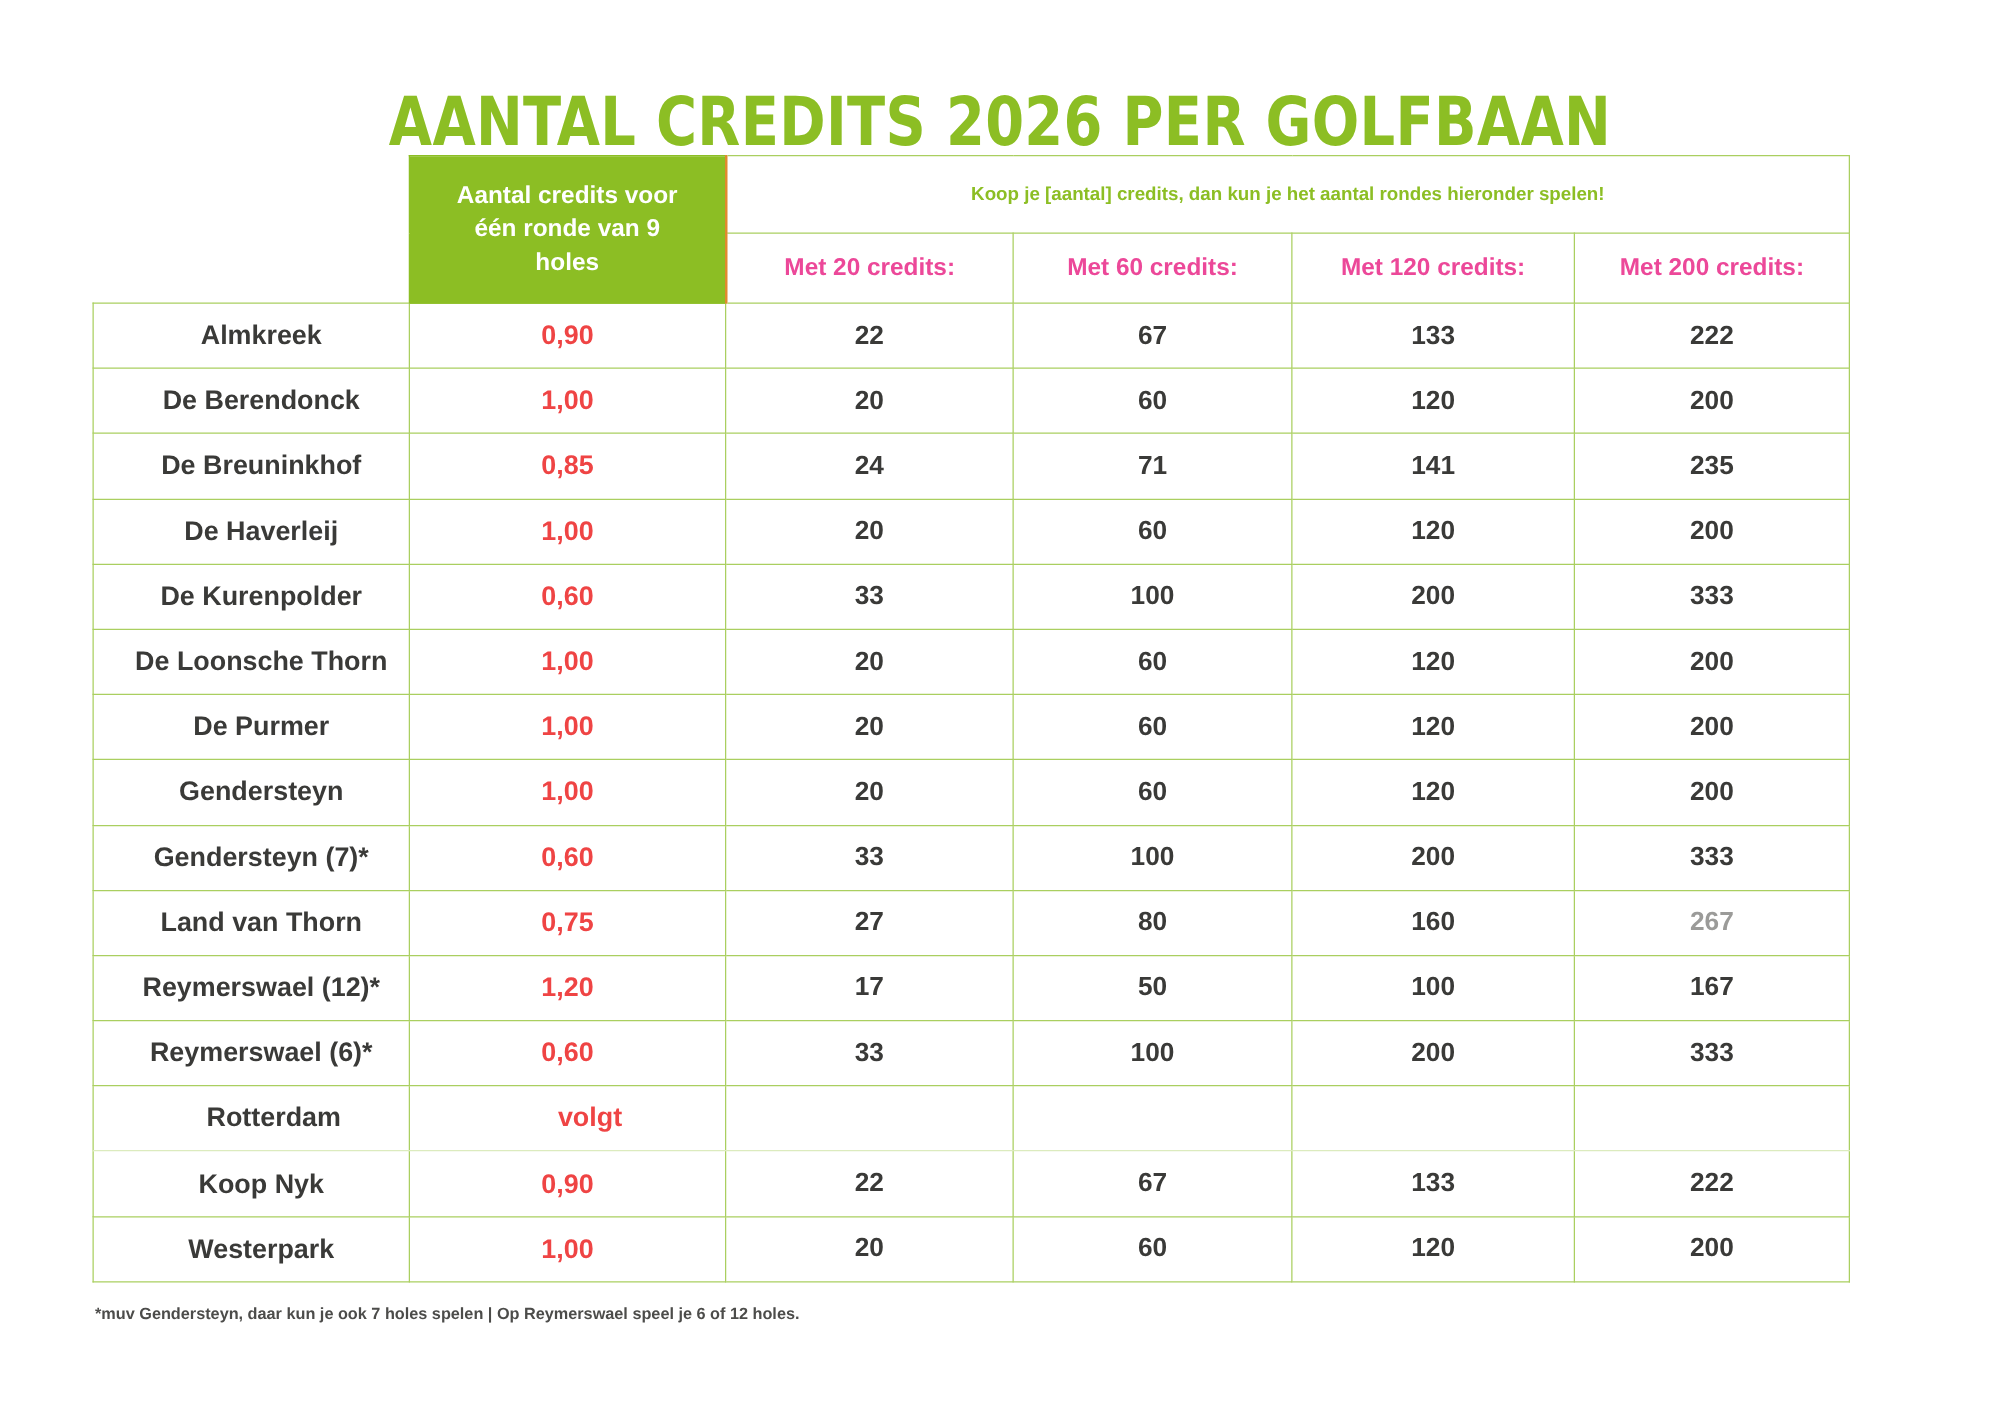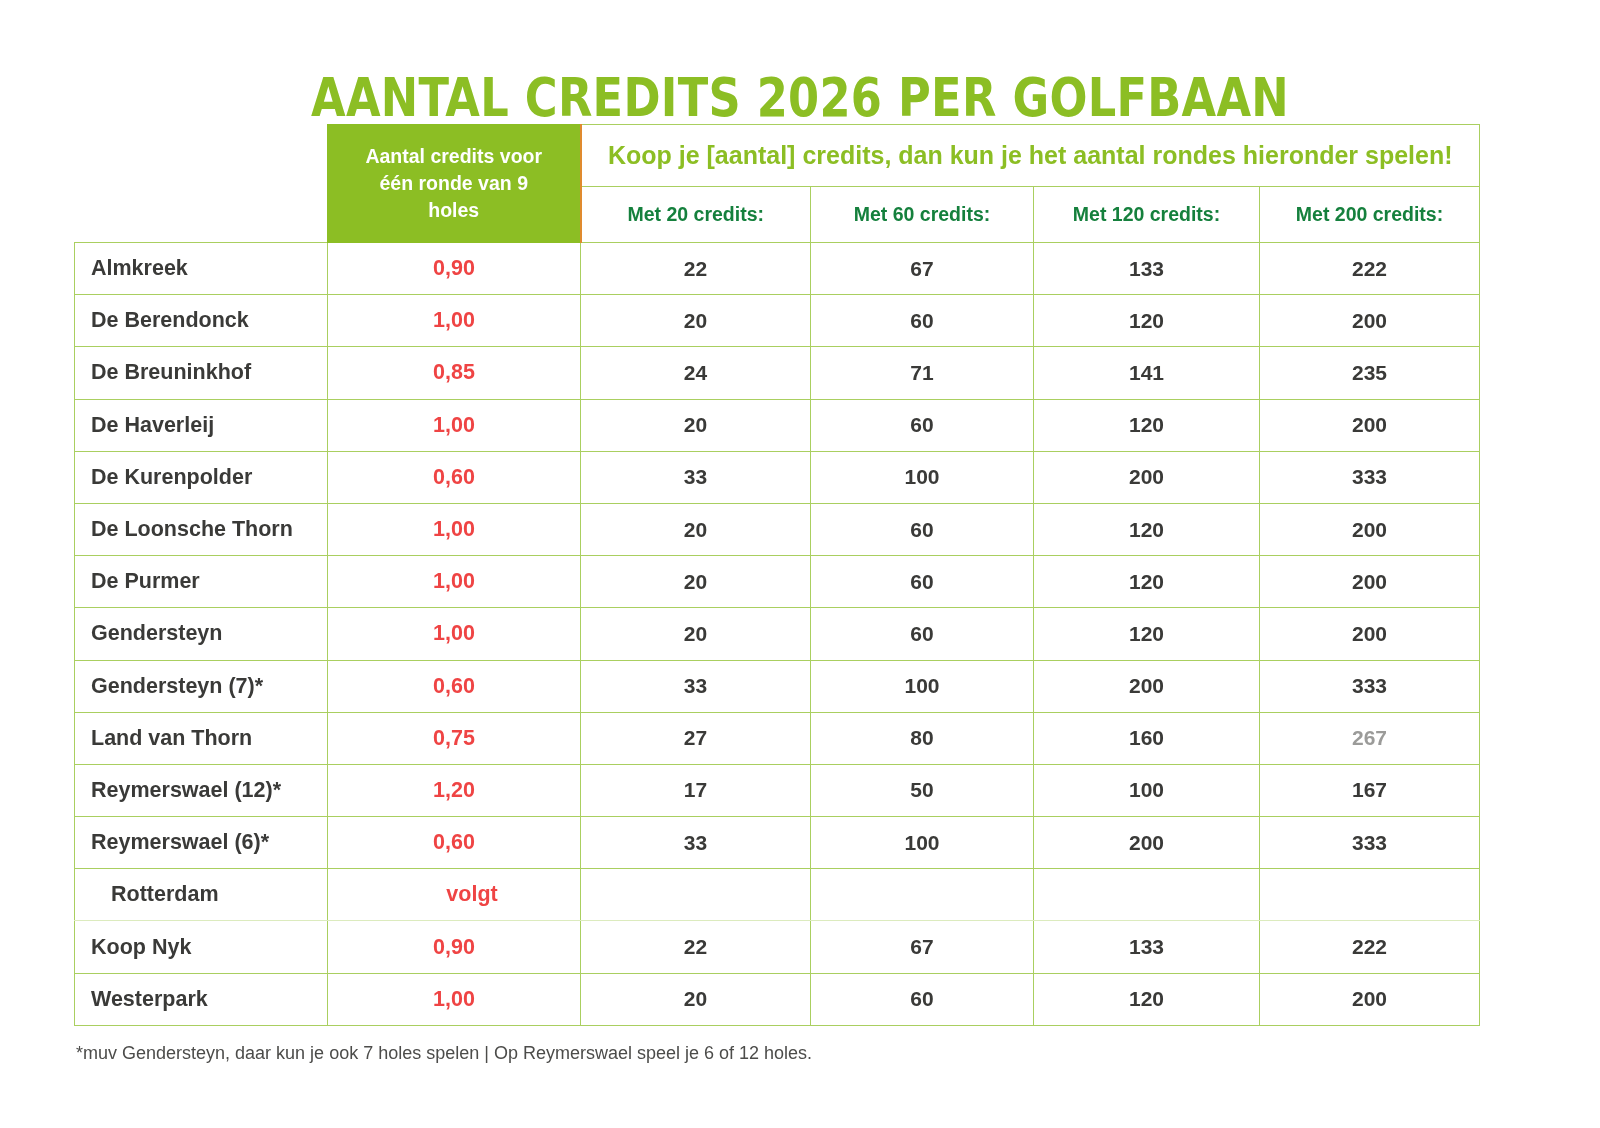--- a/index.html
+++ b/index.html
@@ -82,48 +82,48 @@
     font-weight: 700;
     text-align: center;
     padding: 10px 31px;
     border: 1px solid #8CBE24;
     border-right: 2px solid #E08A2E;
     height: 118px;
   }
 
   th.span-head {
     color: #8CBE24;
-    font-size: 25px;
+    font-size: 15px;
     font-weight: 700;
     text-align: center;
     height: 62px;
     padding: 12px 10px;
     background: #ffffff;
   }
 
   th.sub-head {
-    color: #15803d;
+    color: #ec4899;
     font-size: 19.5px;
     font-weight: 700;
     height: 56px;
     background: #ffffff;
     margin-left: 17px;
   }
 
   
   tbody td {
     height: 52.2px;
     font-size: 21px;
     font-weight: 700;
     text-align: center;
     color: #3a3a38;
   }
 
   tbody td.name {
-    text-align: left;
+    text-align: center;
     padding-left: 16px;
     font-weight: 700;
     font-size: 21.5px;
     color: #3a3a38;
   }
 
   tbody td.credits {
     color: #ef4444;
     font-weight: 700;
     font-size: 21.5px;
@@ -136,22 +136,22 @@
   tbody tr.faint-bottom > td {
     border-bottom-color: #DCEBBE;
     padding-left: 36px;
   }
 
   
   .footnote {
     position: absolute;
     left: 76px;
     top: 1043px;
-    font-size: 18px;
-    font-weight: 400;
+    font-size: 13px;
+    font-weight: 700;
     color: #4c4c4a;
     white-space: nowrap;
     text-align: center;
   }
 </style>
 </head>
 <body>
 
 <div class="page">
 

